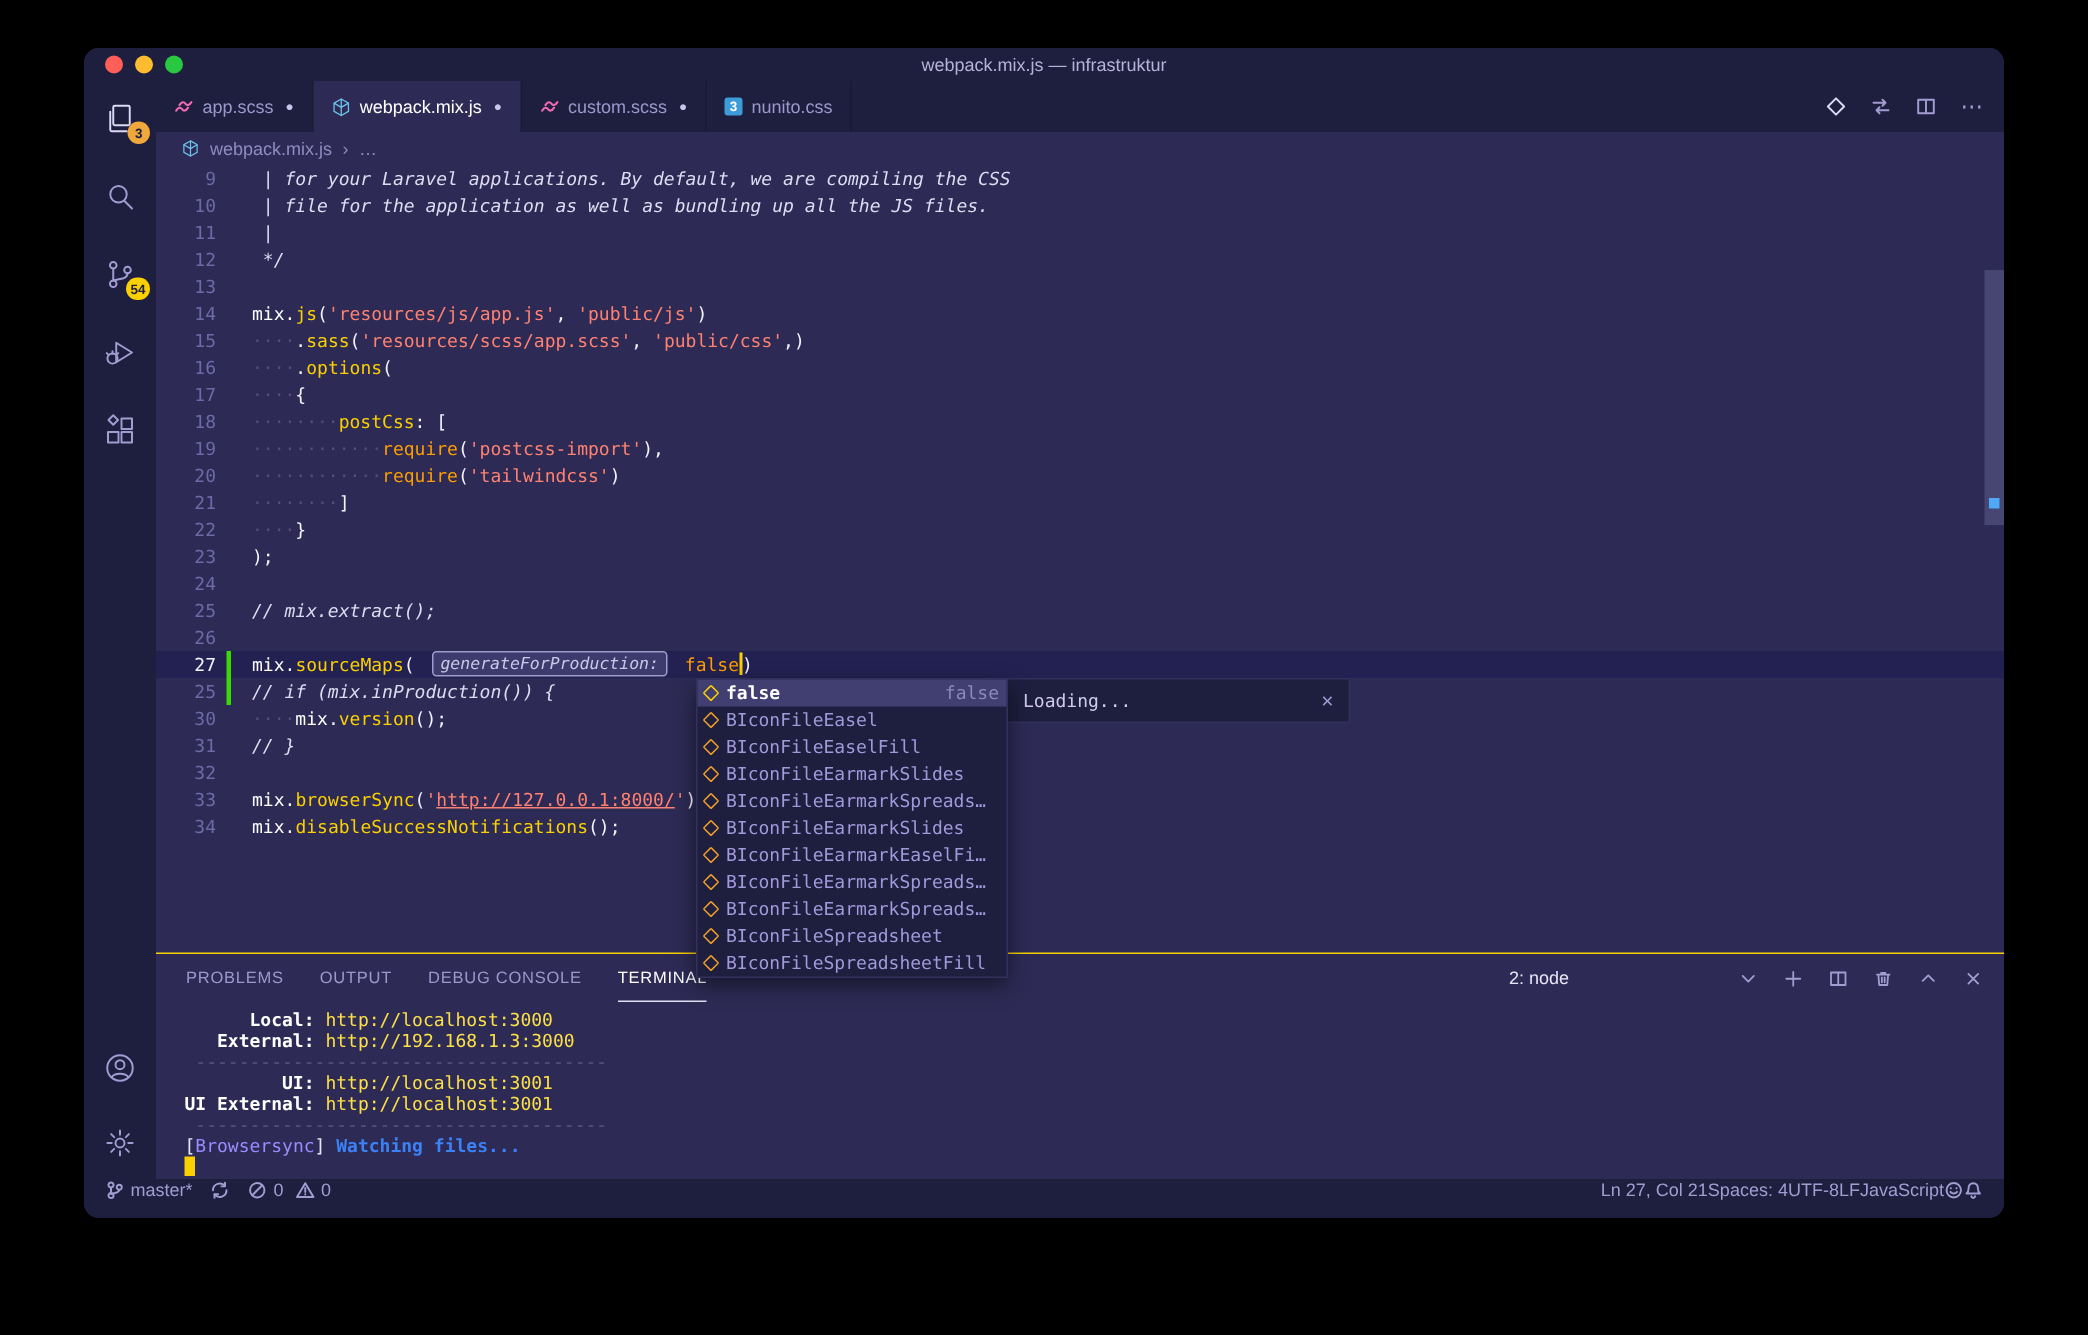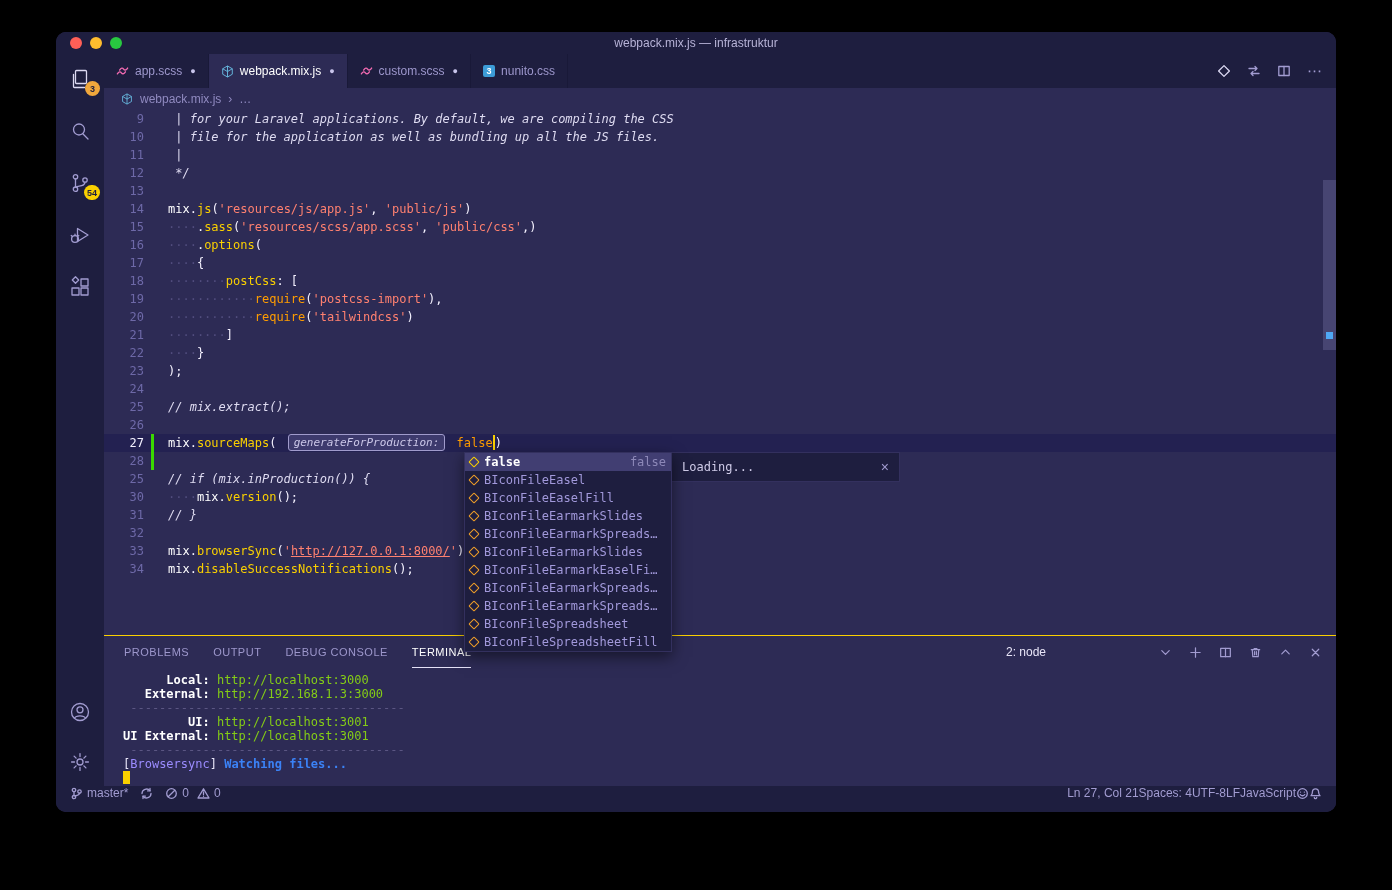--- a/index.html
+++ b/index.html
@@ -84,21 +84,21 @@
   .panel-header{height:32px;display:flex;align-items:center;padding:0 14px 0 20px;flex:none}
   .panel-tabs{display:flex;gap:24px}
   .panel-tab{font-size:11px;letter-spacing:.5px;color:#9D97CC;height:32px;display:flex;align-items:center;
     border-bottom:1px solid transparent}
   .panel-tab.active{color:#FFFFFF;border-bottom-color:#E4E1F6}
   .panel-right{margin-left:auto;display:flex;align-items:center;gap:17px;color:#A29CD1}
   .picker-label{font-size:12px;color:#E8E5F8;margin-right:96px}
   .terminal{flex:1;padding:5px 0 0 19px;font-family:"DejaVu Sans Mono",monospace;font-size:12px;
     line-height:14px;white-space:pre;overflow:hidden}
   .t-tl{color:#FFFFFF;font-weight:bold}
-  .t-tu{color:#84cc16}
+  .t-tu{color:#fde047}
   .t-ts{color:#5B5683}
   .t-tp{color:#E8E5F8}
   .t-tn{color:#9B8CFF}
   .t-tb{color:#3b82f6;font-weight:bold}
   .t-cursor{display:inline-block;width:7px;height:13px;background:#FAD000;vertical-align:-2px}
   
   .statusbar{height:26px;background:#1E1E3F;display:flex;align-items:flex-start;font-size:12px;
     color:#A29CD1;padding:0 14px;flex:none}
   .sb-left{display:flex;align-items:center;gap:12px}
   .sb-item{display:flex;align-items:center;gap:4px}
@@ -261,21 +261,20 @@
             <div class="line"><span class="gutter">18</span><span class="code"><span class="s-ws">········</span><span class="s-prop">postCss</span><span class="s-pun">: [</span></span></div>
             <div class="line"><span class="gutter">19</span><span class="code"><span class="s-ws">············</span><span class="s-req">require</span><span class="s-pun">(</span><span class="s-str">'postcss-import'</span><span class="s-pun">),</span></span></div>
             <div class="line"><span class="gutter">20</span><span class="code"><span class="s-ws">············</span><span class="s-req">require</span><span class="s-pun">(</span><span class="s-str">'tailwindcss'</span><span class="s-pun">)</span></span></div>
             <div class="line"><span class="gutter">21</span><span class="code"><span class="s-ws">········</span><span class="s-pun">]</span></span></div>
             <div class="line"><span class="gutter">22</span><span class="code"><span class="s-ws">····</span><span class="s-pun">}</span></span></div>
             <div class="line"><span class="gutter">23</span><span class="code"><span class="s-pun">);</span></span></div>
             <div class="line"><span class="gutter">24</span><span class="code"></span></div>
             <div class="line"><span class="gutter">25</span><span class="code"><span class="s-cm">// mix.extract();</span></span></div>
             <div class="line"><span class="gutter">26</span><span class="code"></span></div>
             <div class="line current"><span class="gutter">27</span><span class="code"><span class="s-pl">mix</span><span class="s-pun">.</span><span class="s-fn">sourceMaps</span><span class="s-pun">( </span><span class="s-hint">generateForProduction:</span><span class="s-pl"> </span><span class="s-kw">false</span><span class="s-caret"></span><span class="s-pun">)</span></span></div>
-            <div class="line"><span class="gutter">28</span><span class="code"></span></div>
             <div class="line"><span class="gutter">25</span><span class="code"><span class="s-cm">// if (mix.inProduction()) {</span></span></div>
             <div class="line"><span class="gutter">30</span><span class="code"><span class="s-ws">····</span><span class="s-pl">mix</span><span class="s-pun">.</span><span class="s-fn">version</span><span class="s-pun">();</span></span></div>
             <div class="line"><span class="gutter">31</span><span class="code"><span class="s-cm">// }</span></span></div>
             <div class="line"><span class="gutter">32</span><span class="code"></span></div>
             <div class="line"><span class="gutter">33</span><span class="code"><span class="s-pl">mix</span><span class="s-pun">.</span><span class="s-fn">browserSync</span><span class="s-pun">(</span><span class="s-str">'</span><span class="s-lnk">http://127.0.0.1:8000/</span><span class="s-str">'</span><span class="s-pun">)</span></span></div>
             <div class="line"><span class="gutter">34</span><span class="code"><span class="s-pl">mix</span><span class="s-pun">.</span><span class="s-fn">disableSuccessNotifications</span><span class="s-pun">();</span></span></div>
           </div>
         <div class="git-bar"></div>
         <div class="scrollbar">
           <div class="sb-thumb"></div>

